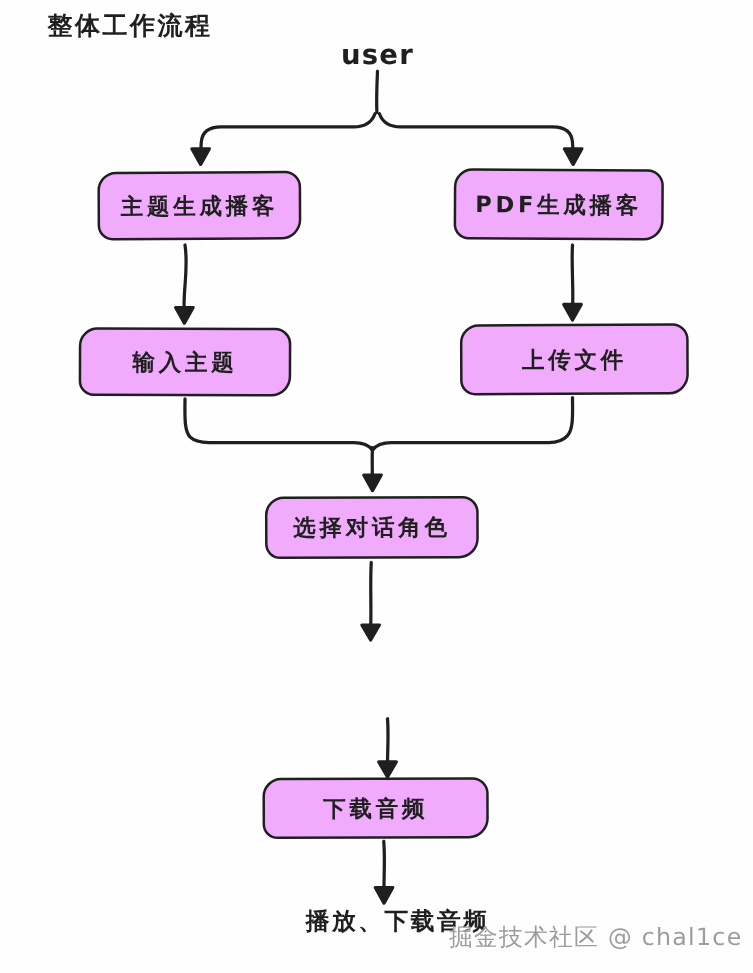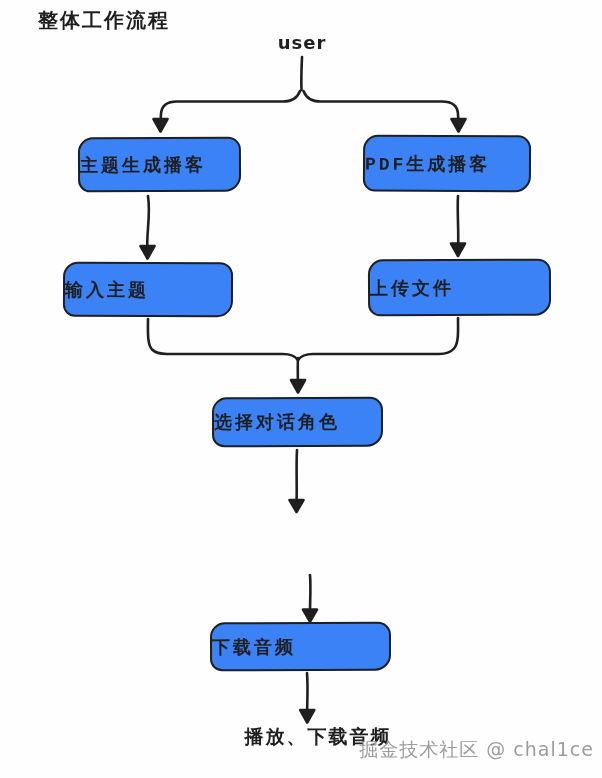--- a/index.html
+++ b/index.html
@@ -23,44 +23,43 @@
     font-size: 20px;
     font-weight: 700;
     letter-spacing: 2px;
     color: #1f1f1f;
   }
   .start-label {
     position: absolute;
     left: 252px; top: 32px;
     width: 100px;
     text-align: center;
-    font-size: 18px;
+    font-size: 22px;
     font-weight: 600;
     letter-spacing: 1px;
     color: #1f1f1f;
   }
   svg.connectors {
     position: absolute;
     left: 0; top: 0;
     pointer-events: none;
   }
   .node {
     position: absolute;
     border: 2.6px solid #1f1f1f;
     border-radius: 15px 13px 16px 12px;
-    background: #3b82f6;
+    background: #f0abfc;
     display: flex;
     align-items: center;
-    justify-content: flex-start;
+    justify-content: center;
     font-size: 18px;
     font-weight: 600;
     letter-spacing: 3px;
     color: #1f1f1f;
     white-space: nowrap;
-    font-family: Liberation Mono, monospace;
   }
   .node.n-topic-podcast   { left: 78px;  top: 137px; width: 163px; height: 55px; transform: rotate(-0.3deg); }
   .node.n-pdf-podcast     { left: 363px; top: 135px; width: 168px; height: 57px; transform: rotate(0.3deg); }
   .node.n-input-topic     { left: 63px;  top: 262px; width: 170px; height: 55px; transform: rotate(0.2deg); }
   .node.n-upload-file     { left: 368px; top: 259px; width: 183px; height: 57px; transform: rotate(-0.25deg); }
   .node.n-select-role     { left: 212px; top: 397px; width: 171px; height: 50px; transform: rotate(-0.2deg); }
   .node.n-generate-script { left: 198px; top: 512px; width: 225px; height: 60px; transform: rotate(0.2deg); letter-spacing: 2px; }
   .node.n-generate-audio  { left: 210px; top: 622px; width: 181px; height: 49px; transform: rotate(-0.2deg); }
   .end-label {
     position: absolute;

